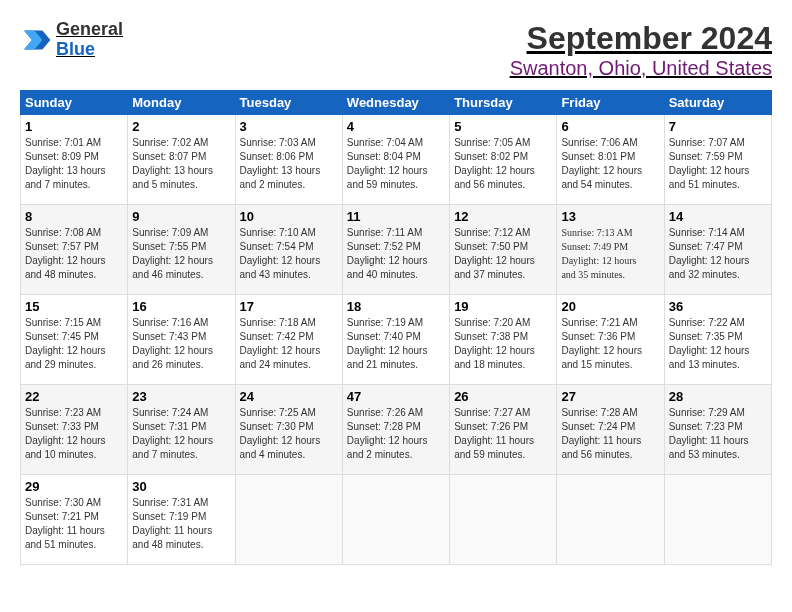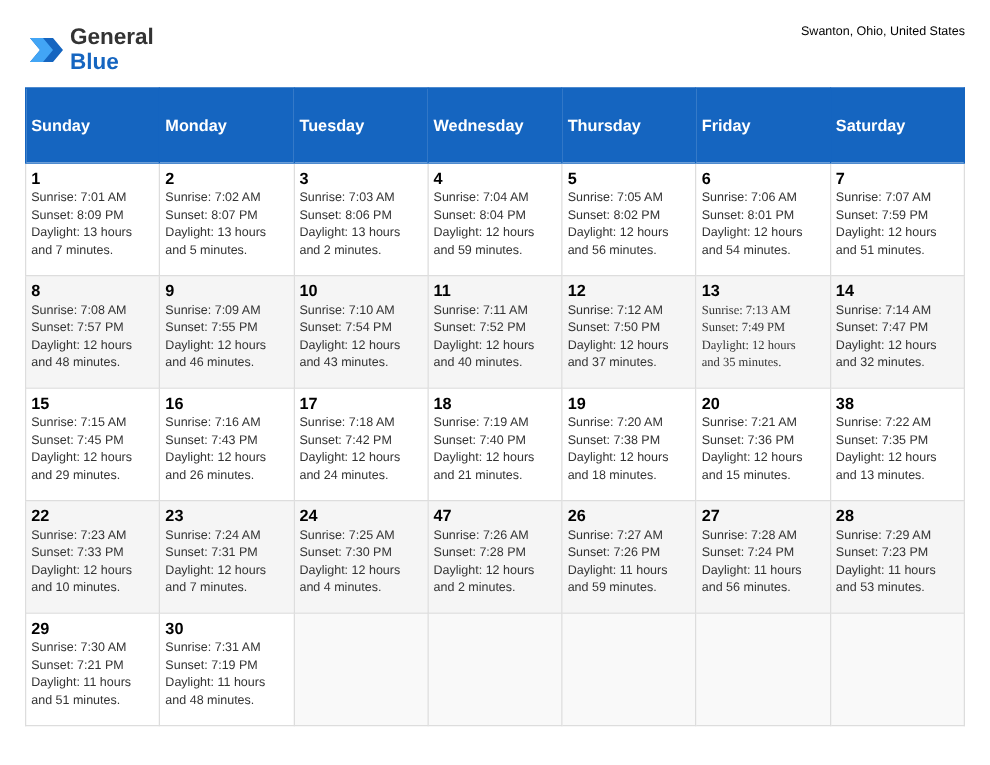--- a/index.html
+++ b/index.html
@@ -8,20 +8,21 @@
       background: #fff;
       width: 792px;
       min-height: 612px;
       padding: 20px;
     }
     .header {
       display: flex;
       justify-content: space-between;
       align-items: flex-start;
       margin-bottom: 10px;
+      text-decoration: underline;
     }
     .logo {
       display: flex;
       align-items: center;
       gap: 4px;
     }
     .logo-text {
       font-size: 18px;
       font-weight: bold;
       color: #333;
@@ -36,34 +37,34 @@
     }
     .title-block {
       text-align: right;
     }
     .month-title {
       font-size: 32px;
       font-weight: bold;
       color: #333;
     }
     .location {
-      font-size: 10px;
-      color: #000000;
+      font-size: 20px;
+      color: #701a75;
     }
     table {
       width: 100%;
       border-collapse: collapse;
       font-size: 11px;
     }
     thead tr {
       background-color: #1565c0;
       color: #fff;
     }
     thead th {
-      padding: 22px 4px;
+      padding: 4px 4px;
       text-align: left;
       font-size: 13px;
       font-weight: bold;
       border: 1px solid #1565c0;
     }
     tbody tr {
       background: #fff;
     }
     tbody tr:nth-child(even) {
       background: #f5f5f5;
@@ -99,20 +100,21 @@
 
       <polygon points="5,8 28,8 38,20 28,32 5,32 15,20" fill="#1565c0"></polygon>
       <polygon points="5,8 18,8 28,20 18,32 5,32 15,20" fill="#42a5f5"></polygon>
     </svg>
     <div class="logo-text">
       <div>General</div>
       <div><span>Blue</span></div>
     </div>
   </div>
   <div class="title-block">
+    <div class="month-title">September 2024</div>
     <div class="location">Swanton, Ohio, United States</div>
   </div>
 </div>
 
 <table>
   <thead>
     <tr>
     <th>Sunday</th>
         <th>Monday</th>
         <th>Tuesday</th>
@@ -262,21 +264,21 @@
 and 18 minutes.</div>
         </td>
         <td>
           <span class="day-num">20</span>
           <div class="day-info" style="white-space: pre-line;">Sunrise: 7:21 AM
 Sunset: 7:36 PM
 Daylight: 12 hours
 and 15 minutes.</div>
         </td>
         <td>
-          <span class="day-num">38</span>
+          <span class="day-num">36</span>
           <div class="day-info" style="white-space: pre-line;">Sunrise: 7:22 AM
 Sunset: 7:35 PM
 Daylight: 12 hours
 and 13 minutes.</div>
         </td>
       </tr>
       <tr>
         <td>
           <span class="day-num">22</span>
           <div class="day-info" style="white-space: pre-line;">Sunrise: 7:23 AM

